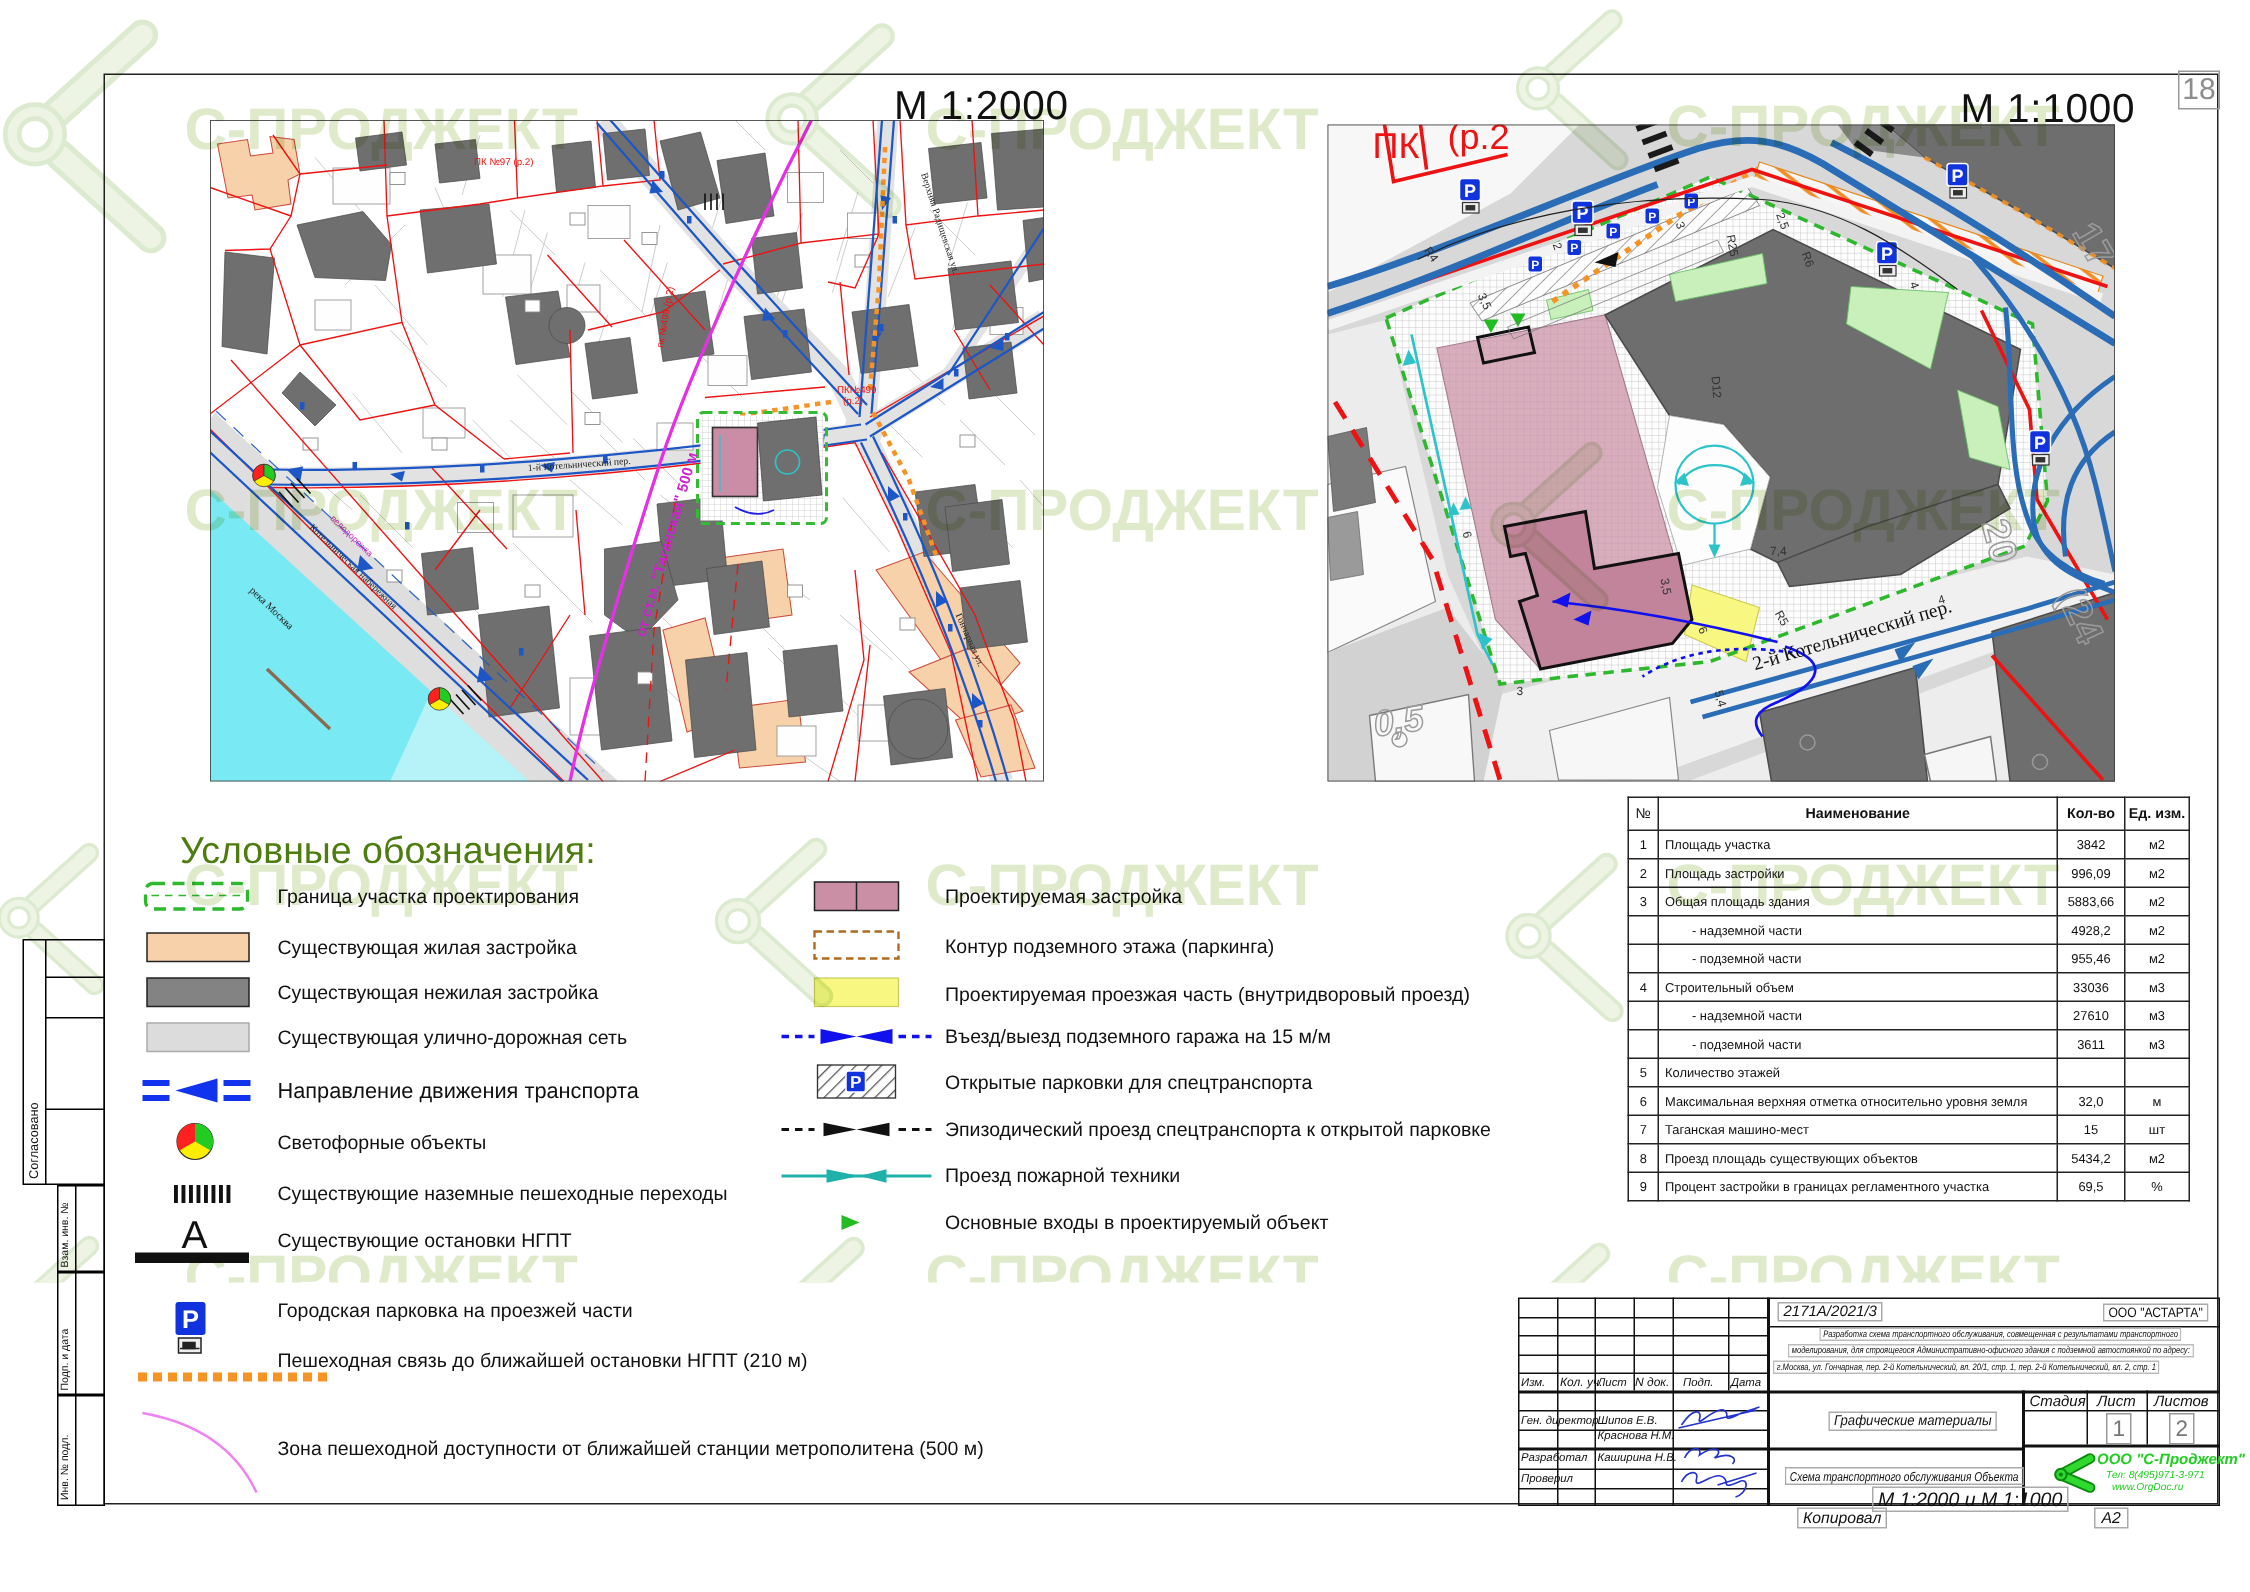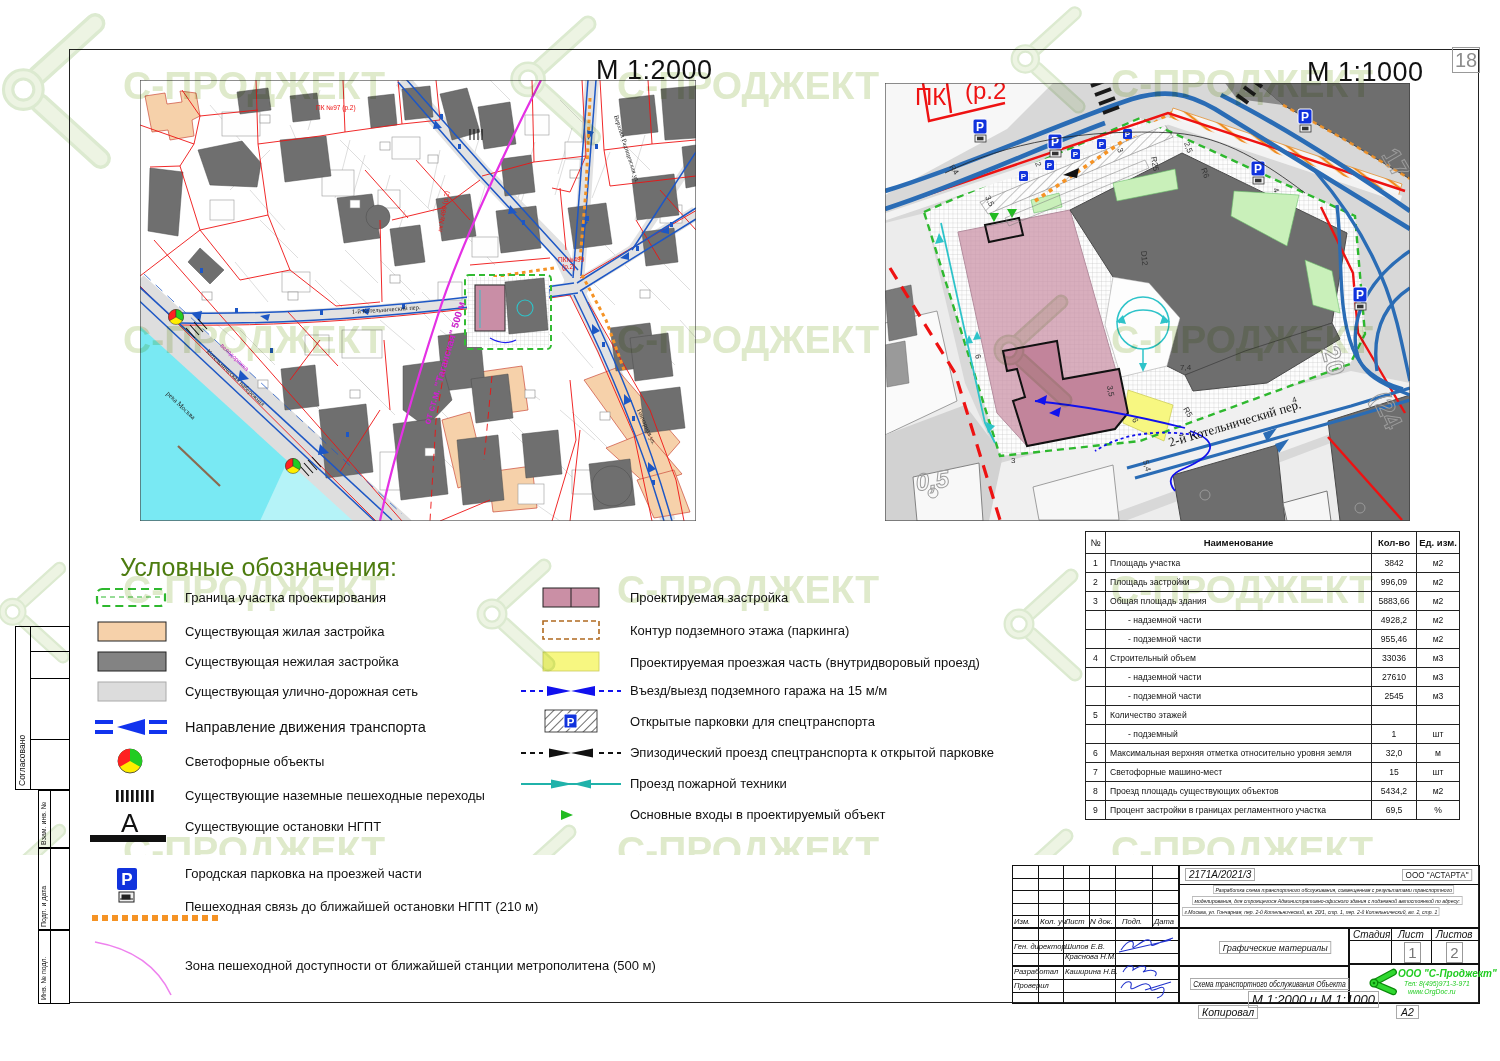--- a/index.html
+++ b/index.html
@@ -690,44 +690,38 @@
       </tr>
 <tr style="height:19px">
         <td class="c"></td>
         <td class="sub">- надземной части</td>
         <td class="c">27610</td>
         <td class="c">м3</td>
       </tr>
 <tr style="height:19px">
         <td class="c"></td>
         <td class="sub">- подземной части</td>
-        <td class="c">2545</td>
+        <td class="c">3611</td>
         <td class="c">м3</td>
       </tr>
 <tr style="height:19px">
         <td class="c">5</td>
         <td>Количество этажей</td>
         <td class="c"></td>
         <td class="c"></td>
       </tr>
 <tr style="height:19px">
-        <td class="c"></td>
-        <td class="sub">- подземный</td>
-        <td class="c">1</td>
-        <td class="c">шт</td>
-      </tr>
-<tr style="height:19px">
         <td class="c">6</td>
         <td>Максимальная верхняя отметка относительно уровня земля</td>
         <td class="c">32,0</td>
         <td class="c">м</td>
       </tr>
 <tr style="height:19px">
         <td class="c">7</td>
-        <td>Светофорные машино-мест</td>
+        <td>Таганская машино-мест</td>
         <td class="c">15</td>
         <td class="c">шт</td>
       </tr>
 <tr style="height:19px">
         <td class="c">8</td>
         <td>Проезд площадь существующих объектов</td>
         <td class="c">5434,2</td>
         <td class="c">м2</td>
       </tr>
 <tr style="height:19px">

